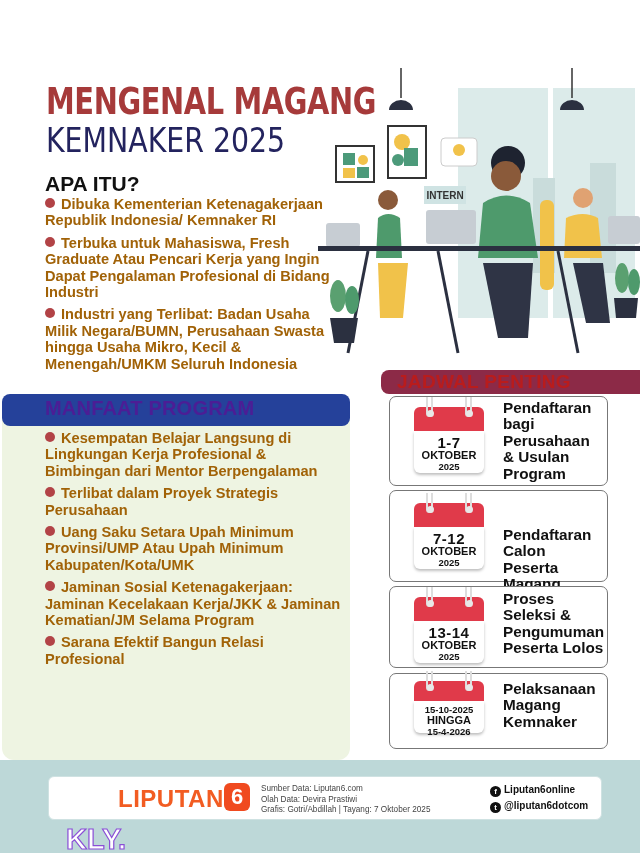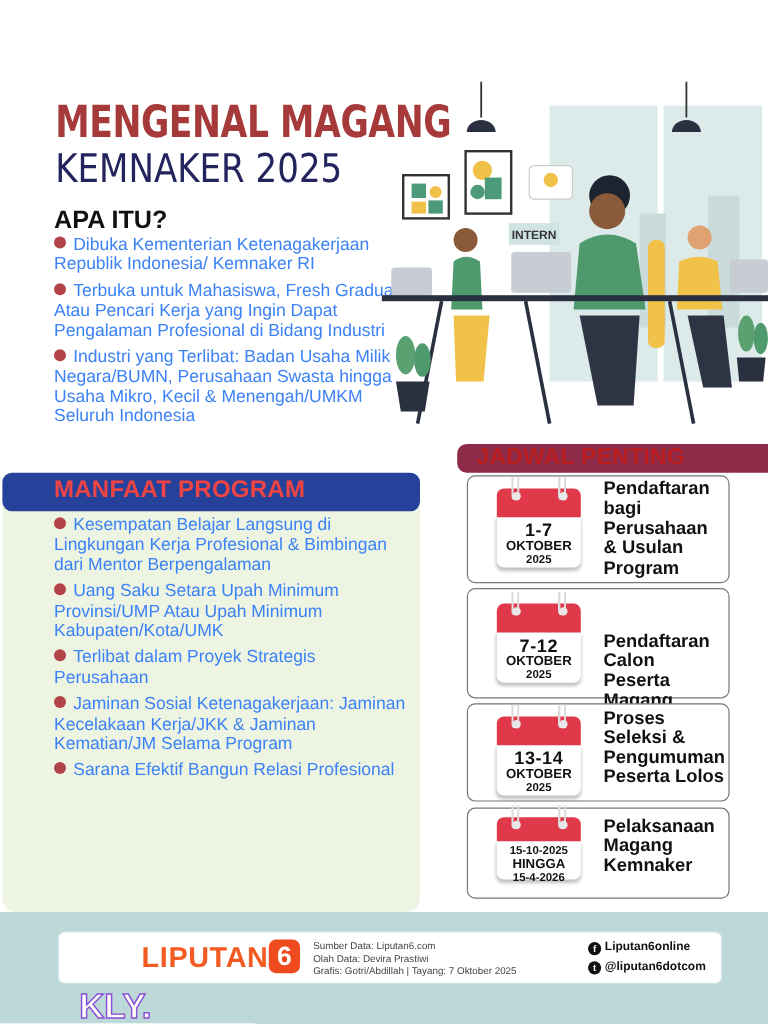--- a/index.html
+++ b/index.html
@@ -7,27 +7,27 @@
   body { position: relative; font-family: "Liberation Sans", "DejaVu Sans", sans-serif; color: #111; }
 
   .title1 { position: absolute; left: 46px; top: 80px; font-family: "DejaVu Sans", sans-serif; font-weight: bold;
     font-size: 37px; color: #a63a3a; letter-spacing: -0.5px; transform: scaleX(0.78); transform-origin: left top; white-space: nowrap; }
   .title2 { position: absolute; left: 46px; top: 121px; font-family: "DejaVu Sans", sans-serif; font-size: 33px;
     color: #23235e; transform: scaleX(0.86); transform-origin: left top; white-space: nowrap; font-weight: normal; }
 
   .apa-heading { position: absolute; left: 45px; top: 172px; font-size: 21px; font-weight: bold; color: #111; text-align: center; }
 
   .bullet-list { position: absolute; left: 45px; width: 300px; list-style: none; }
-  .bullet-list li { font-size: 14.6px; font-weight: normal; line-height: 16.4px; margin-bottom: 6px; color: #3b82f6; }
+  .bullet-list li { font-size: 14.6px; font-weight: bold; line-height: 16.4px; margin-bottom: 6px; color: #a16207; }
   .dot { display: inline-block; width: 10px; height: 10px; border-radius: 50%; background: #b24346; margin-right: 6px; vertical-align: 1px; }
   .apa-list { top: 196px; }
 
   .manfaat-bg { position: absolute; left: 2px; top: 410px; width: 348px; height: 350px; background: #eef4e2; border-radius: 0 0 12px 12px; }
   .manfaat-header { position: absolute; left: 2px; top: 394px; width: 348px; height: 32px; background: #25419a; border-radius: 8px; }
-  .manfaat-title { position: absolute; left: 45px; top: 397px; font-size: 20px; font-weight: bold; color: #ef4444; letter-spacing: 0.2px; }
+  .manfaat-title { position: absolute; left: 45px; top: 397px; font-size: 20px; font-weight: bold; color: #4c1d95; letter-spacing: 0.2px; }
   .manfaat-list { top: 430px; }
 
   .jadwal-header { position: absolute; left: 381px; top: 370px; width: 259px; height: 24px; background: #8c2a47; border-radius: 8px 0 0 8px; }
   .jadwal-title { position: absolute; left: 397px; top: 371px; font-size: 19px; font-weight: bold; color: #b91c1c; letter-spacing: 0.3px; }
 
   .jcard { position: absolute; left: 389px; width: 219px; background: #fff; border: 1.5px solid #777; border-radius: 7px; }
   .cal { position: absolute; left: 24px; width: 70px; }
   .cal-top { height: 24px; background: #e03a4a; border-radius: 6px 6px 0 0; position: relative; }
   .ring { position: absolute; top: -10px; width: 7px; height: 20px; border: 2px solid #ddd; border-top: none; border-radius: 0 0 5px 5px; background: transparent; }
   .ring::after { content: ""; position: absolute; left: -1px; bottom: -2px; width: 7px; height: 7px; border-radius: 50%; background: #e8e8e8; }
@@ -108,22 +108,22 @@
   <path d="M296 230 L320 230 L318 250 L298 250 Z" fill="#2b3040"></path>
   <ellipse cx="304" cy="210" rx="7" ry="15" fill="#5aa070"></ellipse>
     <ellipse cx="316" cy="214" rx="6" ry="13" fill="#4e9a6c"></ellipse>
 </svg>
 
 <div class="manfaat-bg"></div>
 <div class="manfaat-header"></div>
 <div class="manfaat-title">MANFAAT PROGRAM</div>
 <ul class="bullet-list manfaat-list">
   <li><span class="dot"></span><span>Kesempatan Belajar Langsung di Lingkungan Kerja Profesional &amp; Bimbingan dari Mentor Berpengalaman</span></li>
+  <li><span class="dot"></span><span>Terlibat dalam Proyek Strategis Perusahaan</span></li>
   <li><span class="dot"></span><span>Uang Saku Setara Upah Minimum Provinsi/UMP Atau Upah Minimum Kabupaten/Kota/UMK</span></li>
-  <li><span class="dot"></span><span>Terlibat dalam Proyek Strategis Perusahaan</span></li>
   <li><span class="dot"></span><span>Jaminan Sosial Ketenagakerjaan: Jaminan Kecelakaan Kerja/JKK &amp; Jaminan Kematian/JM Selama Program</span></li>
   <li><span class="dot"></span><span>Sarana Efektif Bangun Relasi Profesional</span></li>
 </ul>
 
 <div class="jadwal-header"></div>
 <div class="jadwal-title">JADWAL PENTING</div>
 
 <div class="jcard" style="top:396px;height:90px;">
   <div class="cal" style="top:10px;">
     <div class="cal-top">

